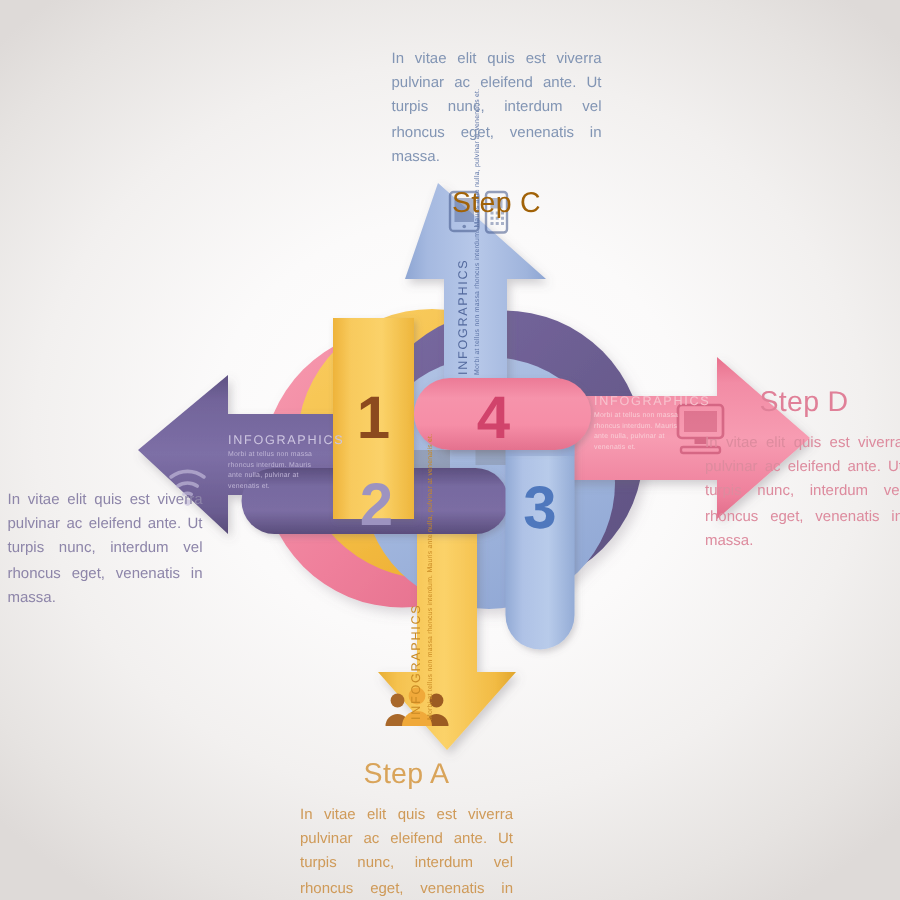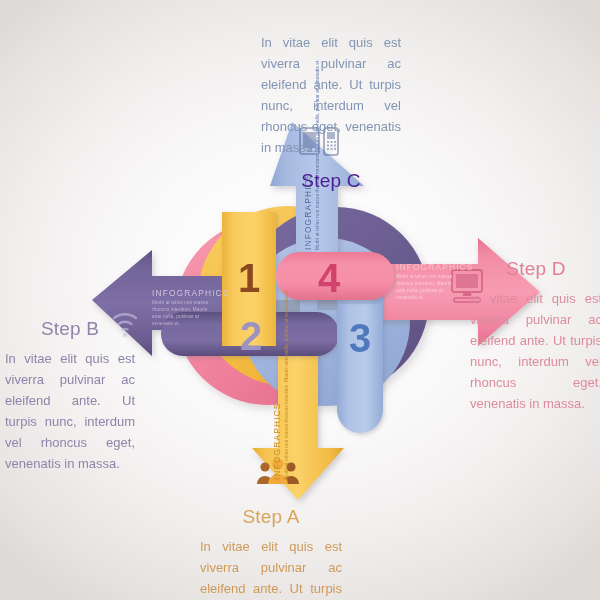--- a/index.html
+++ b/index.html
@@ -13,24 +13,24 @@
   }
   #stage{ position:absolute; inset:0; width:600px; height:600px; }
 
   
   .stepblock{ position:absolute; }
   .step-title{
     font-size:19px; font-weight:400; letter-spacing:.2px;
     white-space:nowrap;
   }
   .step-body{
-    font-size:13px; line-height:1.62; text-align:justify;
+    font-size:10px; line-height:1.62; text-align:justify;
     font-weight:400;
   }
-  .blue   .step-title{ color:#4c1d95; } .blue   .step-body{ color:#8295b4; }
+  .blue   .step-title{ color:#a16207; } .blue   .step-body{ color:#8295b4; }
   .purple .step-title{ color:#8e86ad; } .purple .step-body{ color:#8d85a9; }
   .pinkc  .step-title{ color:#e08098; } .pinkc  .step-body{ color:#dd8b9e; }
   .amber  .step-title{ color:#d9a45a; } .amber  .step-body{ color:#cf9a58; }
 
   
   #block-c{ left:256px; top:32px; width:150px; text-align:center; }
   #block-c .step-body{ width:140px; margin:0 auto; }
   #block-c .step-title{ margin-top:12px; }
   
   #block-a{ left:186px; top:506px; width:170px; text-align:center; }
@@ -266,21 +266,20 @@
     <div class="step-body">In vitae elit quis est viverra pulvinar ac eleifend ante. Ut turpis nunc, interdum vel rhoncus eget, venenatis in massa.</div>
     <div class="step-title">Step C</div>
   </div>
 
   <div class="stepblock amber" id="block-a">
     <div class="step-title">Step A</div>
     <div class="step-body">In vitae elit quis est viverra pulvinar ac eleifend ante. Ut turpis nunc, interdum vel rhoncus eget, venenatis in massa.</div>
   </div>
 
   <div class="stepblock purple" id="block-b">
-    <div class="step-title">Step B</div>
     <div class="step-body">In vitae elit quis est viverra pulvinar ac eleifend ante. Ut turpis nunc, interdum vel rhoncus eget, venenatis in massa.</div>
   </div>
 
   <div class="stepblock pinkc" id="block-d">
     <div class="step-title">Step D</div>
     <div class="step-body">In vitae elit quis est viverra pulvinar ac eleifend ante. Ut turpis nunc, interdum vel rhoncus eget, venenatis in massa.</div>
   </div>
 
 </div>
 

